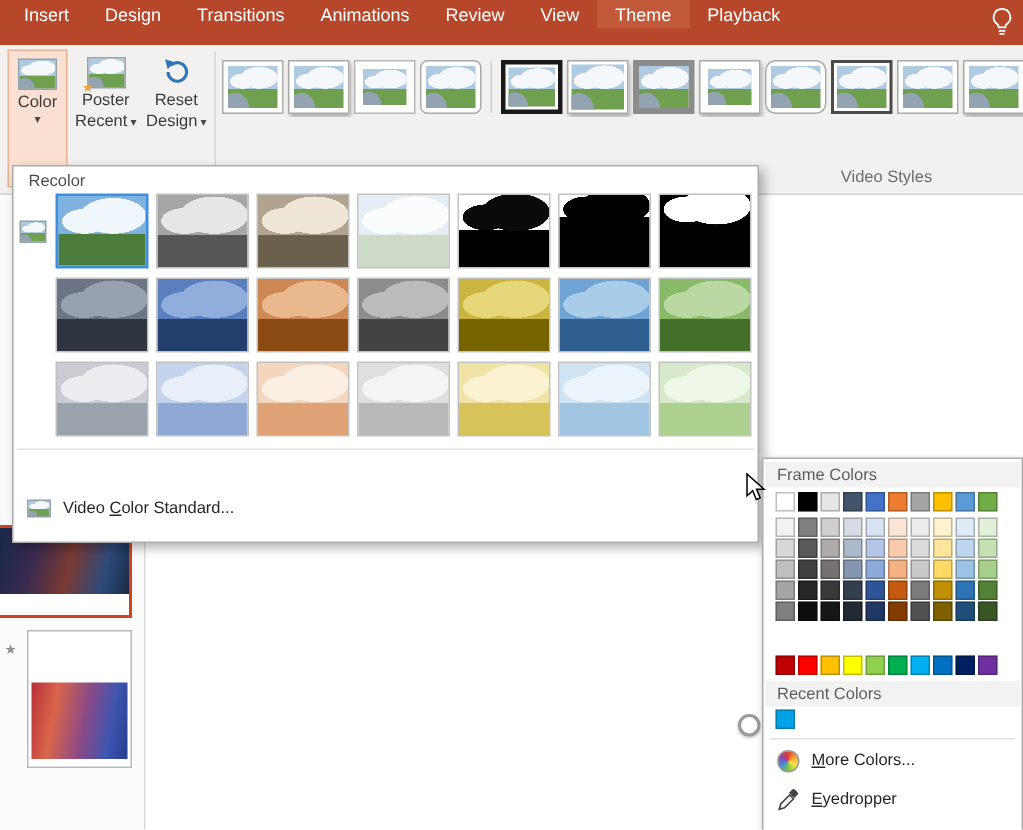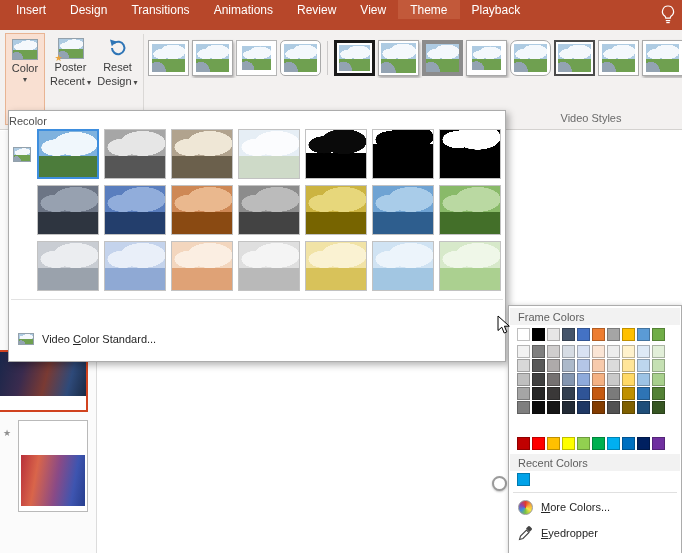--- a/index.html
+++ b/index.html
@@ -44,21 +44,21 @@
       background:linear-gradient(100deg,#B8303A 0%,#D9654A 25%,#8A4A86 55%,#3E55B0 80%,#273E8E 100%)}
   .star{position:absolute;font-size:9px;color:#8F8F8F;line-height:9px}
   .star1{left:3px;top:233px}
   .star2{left:3px;top:298px}
   .handle{position:absolute;left:492px;top:345px;width:15px;height:15px;border:2px solid #9A9A9A;border-radius:50%;
       background:#fff;box-shadow:0 1px 2px rgba(0,0,0,.25)}
 
   
   .menu{position:absolute;left:8px;top:110px;width:498px;height:252px;background:#fff;border:1px solid #ACACAC;
         box-shadow:3px 3px 7px rgba(0,0,0,.3);z-index:5;font-size:11px;color:#262626}
-  .menu-title{position:absolute;left:0;top:4px;color:#4E4E4E}
+  .menu-title{position:absolute;left:10px;top:4px;color:#4E4E4E}
   .gutter-icon{position:absolute;left:4px;top:36px;width:18px;height:15px;border:1px solid #93A1AC}
   .rgrid{position:absolute;left:28px;top:18px;display:grid;grid-template-columns:repeat(7,62px);grid-auto-rows:50px;gap:6px 5px}
   .rthumb{border:1px solid #C2C2C2}
   .rthumb.sel{border:2px solid #3E8EDE}
   .msep{position:absolute;left:2px;right:2px;top:188px;height:1px;background:#E2E2E2}
   .mitem{position:absolute;left:1px;right:1px;height:23px;display:flex;align-items:center;padding-left:8px;gap:8px}
   #mi-variations{top:190px;background:#CDE6F7}
   #mi-vco{top:216px}
   .mitem .arrow{margin-left:auto;margin-right:8px;font-size:10px;color:#333}
   .quad{width:14px;height:14px;display:grid;grid-template-columns:7px 7px;grid-auto-rows:7px;flex:none}

